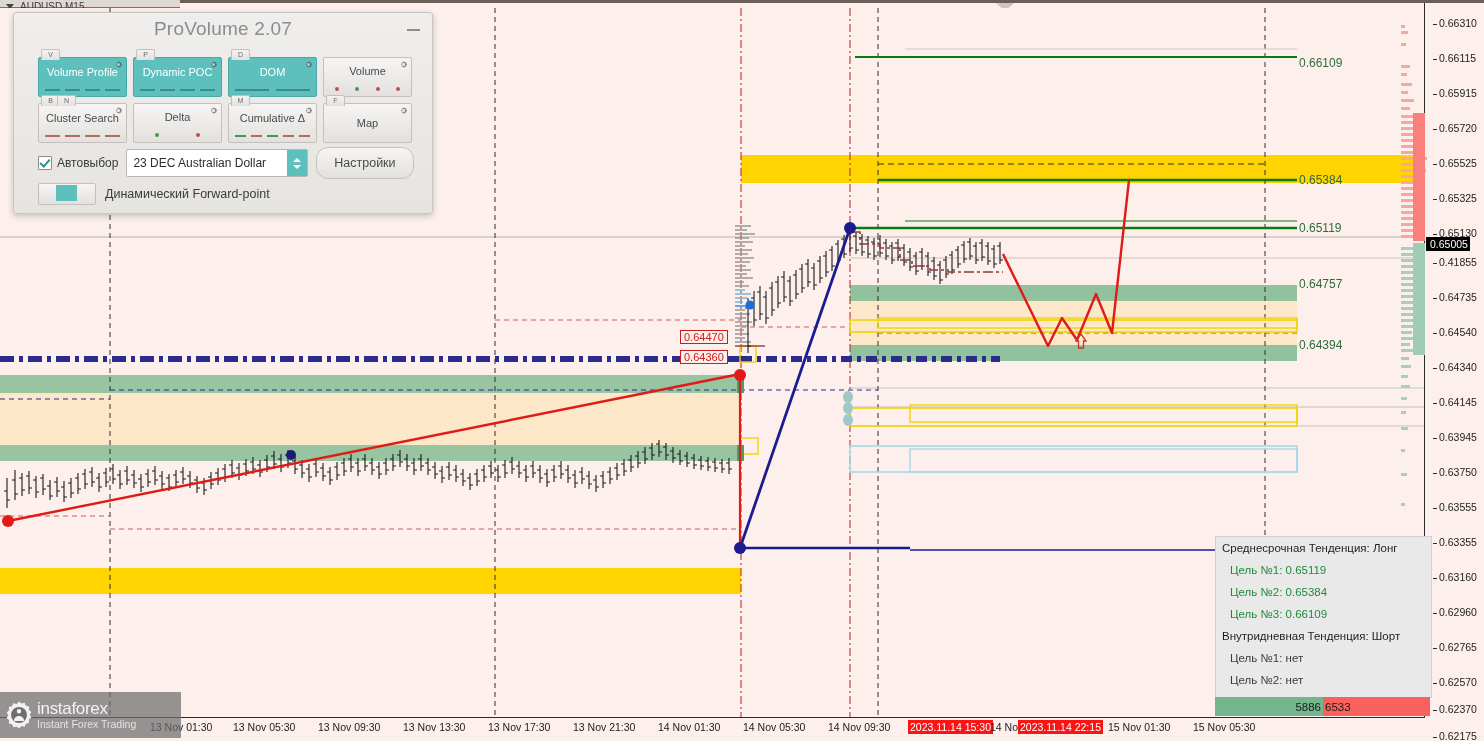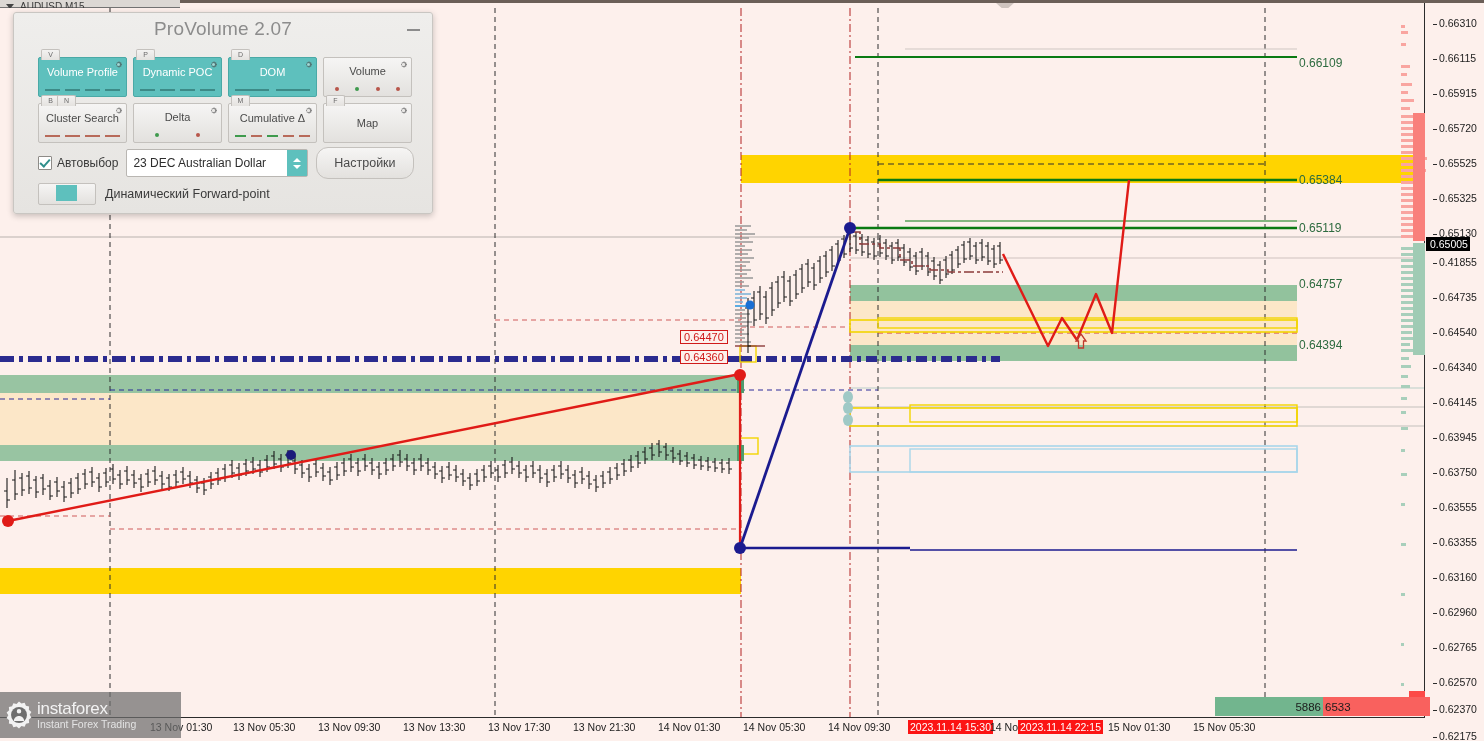--- a/index.html
+++ b/index.html
@@ -581,20 +581,29 @@
     <div class="ttick" style="left:658px;">14 Nov 01:30</div>
     <div class="ttick" style="left:743px;">14 Nov 05:30</div>
     <div class="ttick" style="left:828px;">14 Nov 09:30</div>
     <div class="ttick hl" style="left:908px;">2023.11.14 15:30</div>
     <div class="ttick" style="left:990px;">14 Nov 17:30</div>
     <div class="ttick hl" style="left:1018px;">2023.11.14 22:15</div>
     <div class="ttick" style="left:1108px;">15 Nov 01:30</div>
     <div class="ttick" style="left:1193px;">15 Nov 05:30</div>
   </div>
 
+  <div id="infobox">
+    <div class="line">Среднесрочная Тенденция: Лонг</div>
+    <div class="line tgt">Цель №1: 0.65119</div>
+    <div class="line tgt">Цель №2: 0.65384</div>
+    <div class="line tgt">Цель №3: 0.66109</div>
+    <div class="line">Внутридневная Тенденция: Шорт</div>
+    <div class="line tgt-n">Цель №1: нет</div>
+    <div class="line tgt-n">Цель №2: нет</div>
+  </div>
 
   <div id="deltabar">
     <div class="g" style="width:108px;">5886</div>
     <div class="r" style="width:107px;">6533</div>
   </div>
 
   <div id="watermark">
     <svg class="gear-logo" viewBox="0 0 32 32">
       <path d="M16 1.5l2.6 2.3 3.4-.9 1.4 3.2 3.4.9-.3 3.5 2.7 2.2-1.8 3 1.8 3-2.7 2.2.3 3.5-3.4.9-1.4 3.2-3.4-.9L16 30.5l-2.6-2.3-3.4.9-1.4-3.2-3.4-.9.3-3.5L2.8 19.2l1.8-3-1.8-3 2.7-2.2-.3-3.5 3.4-.9 1.4-3.2 3.4.9z" fill="#f2f2f2"></path>
       <circle cx="16" cy="16" r="8.5" fill="#6e6e6e"></circle>

